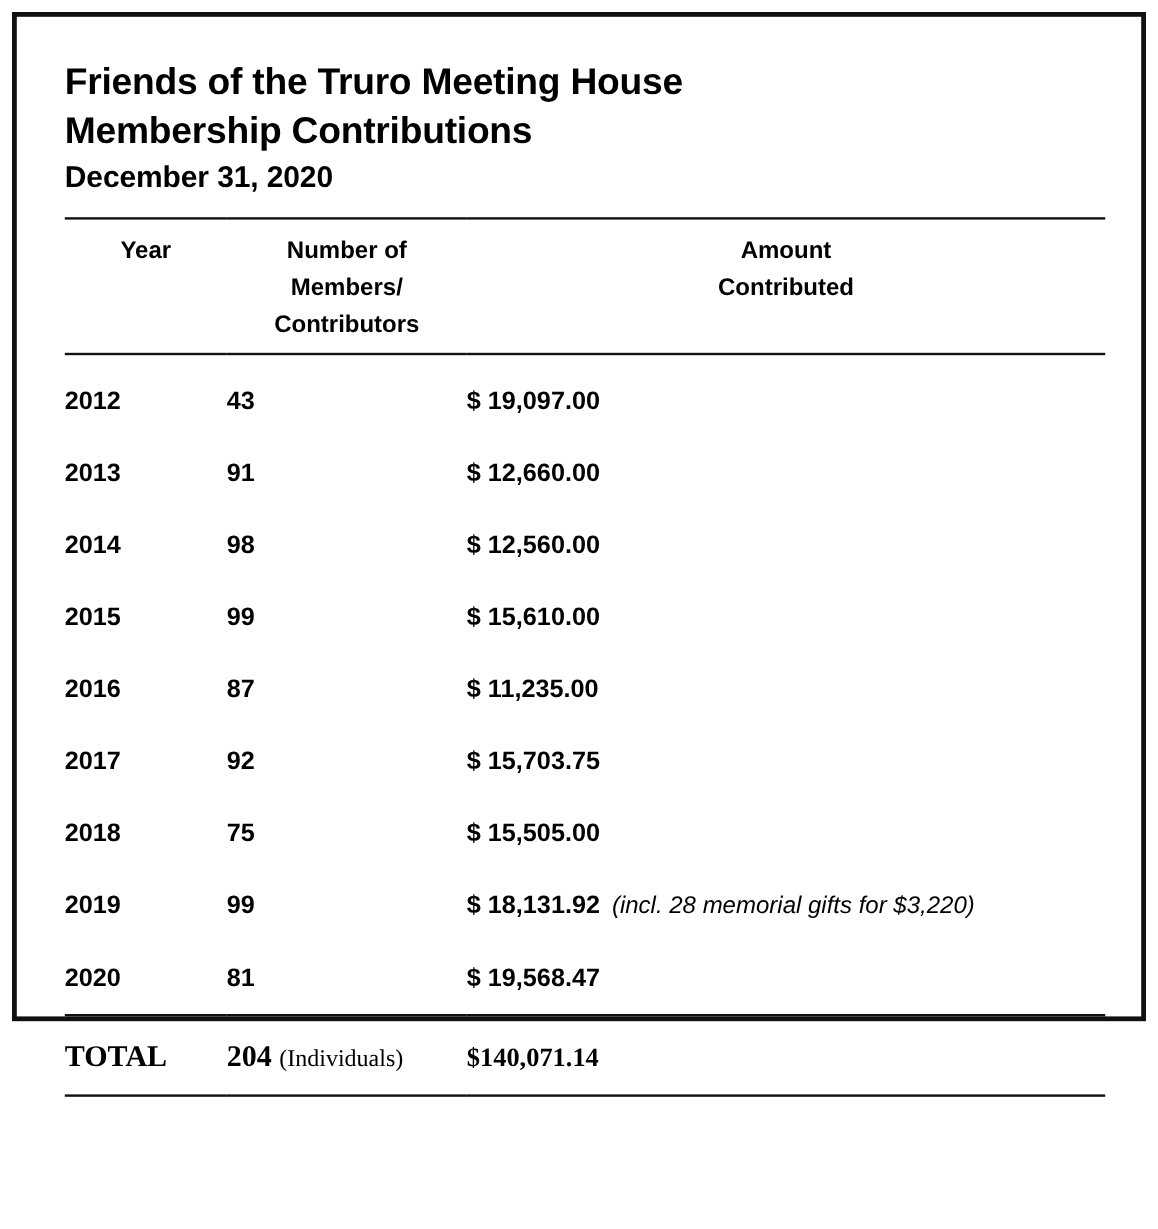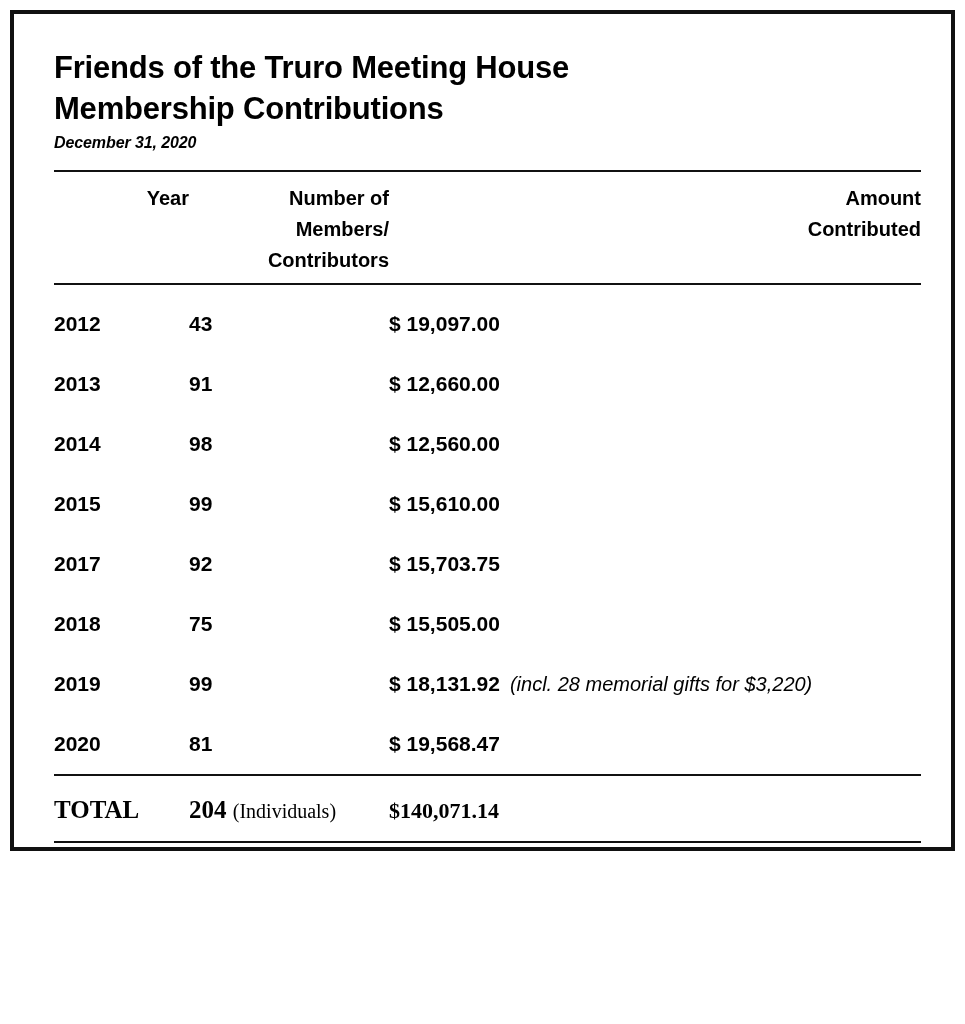--- a/index.html
+++ b/index.html
@@ -31,37 +31,36 @@
   .title-block {
     margin-bottom: 18px;
   }
   .doc-title-line {
     font-size: 31px;
     font-weight: bold;
     line-height: 1.32;
     letter-spacing: -0.2px;
   }
   .doc-date {
-    font-size: 16px;
+    font-size: 25px;
     font-weight: bold;
     margin-top: 4px;
     letter-spacing: -0.1px;
-    font-style: italic;
   }
   table.contrib {
     width: 100%;
     border-collapse: collapse;
     table-layout: fixed;
   }
   col.c-year { width: 135px; }
   col.c-members { width: 200px; }
   col.c-amount { width: auto; }
 
   thead th {
-    text-align: right;
+    text-align: center;
     vertical-align: top;
     font-size: 20px;
     font-weight: bold;
     padding: 10px 0 6px 0;
     line-height: 1.55;
   }
   .head-row th {
     border-top: 2.5px solid #111111;
     border-bottom: 2.5px solid #111111;
     padding-top: 11px;
@@ -172,20 +171,27 @@
           </td>
         </tr>
         <tr>
           <td>2015</td>
           <td>99</td>
           <td class="amount-cell">
             <span>$ 15,610.00</span>
           </td>
         </tr>
         <tr>
+          <td>2016</td>
+          <td>87</td>
+          <td class="amount-cell">
+            <span>$ 11,235.00</span>
+          </td>
+        </tr>
+        <tr>
           <td>2017</td>
           <td>92</td>
           <td class="amount-cell">
             <span>$ 15,703.75</span>
           </td>
         </tr>
         <tr>
           <td>2018</td>
           <td>75</td>
           <td class="amount-cell">

